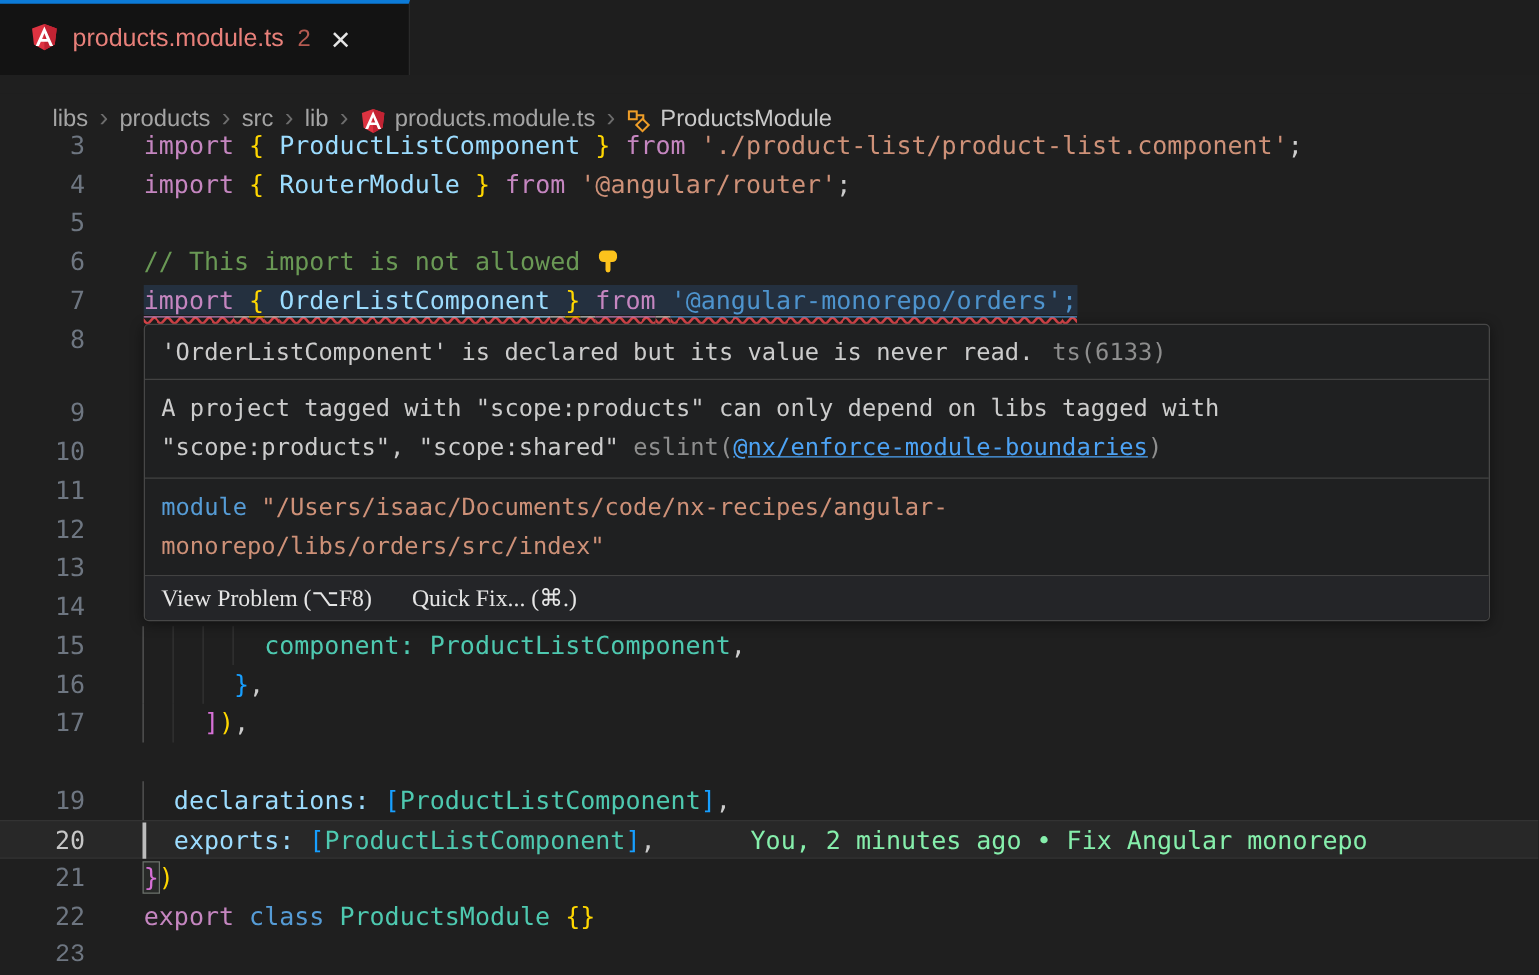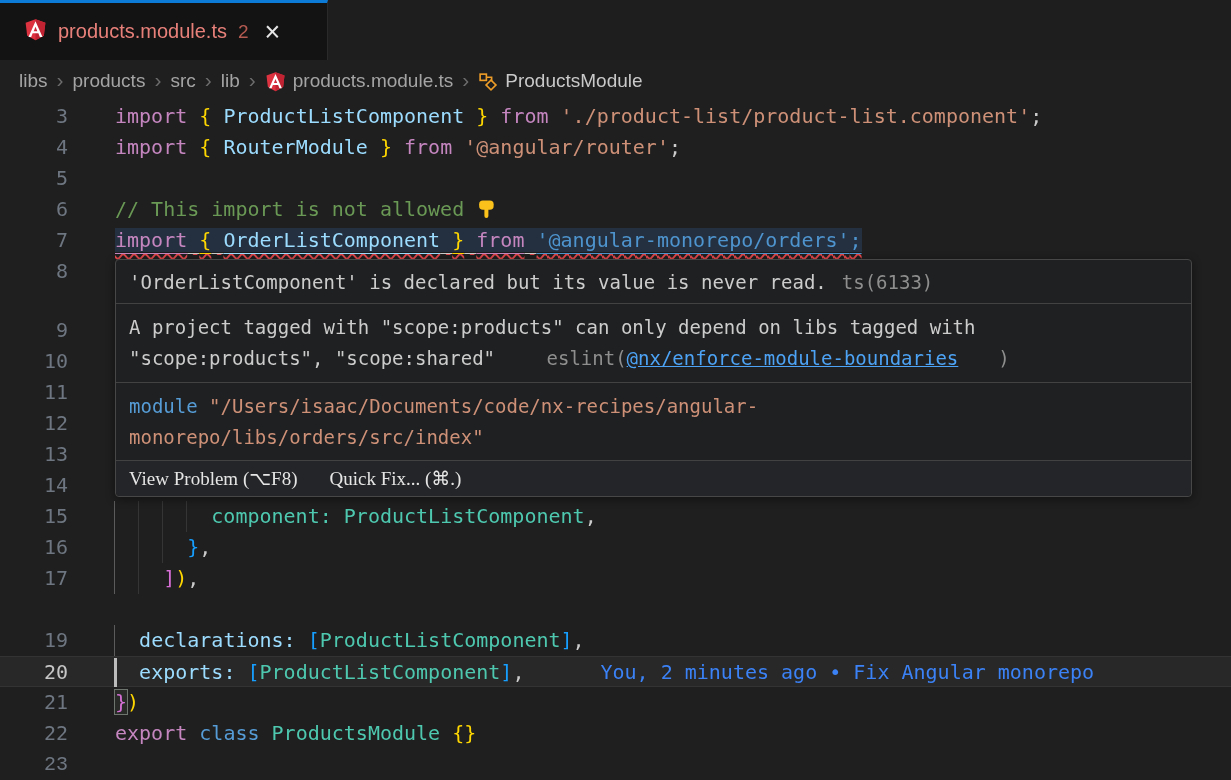--- a/index.html
+++ b/index.html
@@ -14,39 +14,39 @@
   .tab {
     position:absolute; left:0; top:0; width:328px; height:60px; background:#131313;
     border-top:3px solid #0c7bd8; border-right:1px solid #2a2a2a;
     display:flex; align-items:center; padding:0 14px 0 24px;
   }
   .tab-label { margin-left:11px; font-size:20px; color:#e8807a; white-space:nowrap; }
   .tab-badge { margin-left:11px; font-size:19px; color:#b55a51; }
   .tab-close { margin-left:16px; font-size:27px; line-height:20px; color:#e6e6e6; }
   
   .breadcrumbs {
-    position:absolute; left:0; top:60px; width:100%; height:41px; background:#1f1f1f;
-    display:flex; align-items:center; padding-left:19px; font-size:19px; color:#a4a4a4;
+    position:absolute; left:0; top:75px; width:100%; height:41px; background:#1f1f1f;
+    display:flex; align-items:center; padding-left:42px; font-size:19px; color:#a4a4a4;
     white-space:nowrap;
   }
   .crumb { display:inline-flex; align-items:center; gap:7px; }
   .crumb.last { color:#c9c9c9; }
   .crumb-sep { color:#6d6d6d; font-size:21px; margin:0 9px; transform:translateY(-1px); }
   .crumb .cicon { display:inline-flex; transform:translateY(1px); }
   
   .editor { position:absolute; left:0; top:101px; width:100%; height:679px; font-family:"DejaVu Sans Mono", monospace; }
   .row { position:absolute; left:0; width:100%; height:31px; line-height:31px; font-size:20px; white-space:pre; }
   .row.current { background:rgba(255,255,255,0.045); border-top:1px solid rgba(255,255,255,0.055); border-bottom:1px solid rgba(255,255,255,0.055); }
   .gutter { position:absolute; left:0; top:0; width:68px; text-align:right; color:#6e7681; }
   .row.current .gutter { color:#c6c6c6; }
   .code { position:absolute; left:115px; top:0; }
   .guide { position:absolute; top:0; width:1px; height:31px; background:#353535; }
   .guide.g0 { background:#5b5b5b; }
   .cursor { position:absolute; left:114px; top:1px; width:2.5px; height:29px; background:#bcbcbc; }
-  .blame { color:#3b82f6; padding-left:76px; }
+  .blame { color:#86efac; padding-left:76px; }
   
   .tok-kw   { color:#c586c0; }
   .tok-kw2  { color:#569cd6; }
   .tok-b1   { color:#ffd700; }
   .tok-b2   { color:#d670d6; }
   .tok-b3   { color:#179fff; }
   .tok-prop { color:#9cdcfe; }
   .tok-type { color:#4ec9b0; }
   .tok-str  { color:#ce9178; }
   .tok-strlink { color:#4e94ce; }
@@ -65,21 +65,21 @@
   .hover {
     position:absolute; left:115px; top:158px; width:1077px; height:238px;
     background:#1f2021; border:1px solid #474747; border-radius:4px;
     box-shadow:0 2px 10px rgba(0,0,0,0.45); z-index:10;
     font-family:"DejaVu Sans Mono", monospace; font-size:19px; color:#cccccc;
   }
   .hv-sec { padding:6px 13px; line-height:31px; border-bottom:1px solid #424242; }
   .hv-s1 { height:44px; padding-top:7px; }
   .hv-s2 { height:79px; padding-top:8px; }
   .hv-s3 { height:78px; padding-top:8px; border-bottom:none; }
-  .hv-dim { color:#8e8e8e;margin-left:40px; }
+  .hv-dim { color:#8e8e8e; }
   .hv-dim.src { margin-left:15px; }
   .hv-link { color:#4da3f5; text-decoration:underline; cursor:pointer; }
   .hv-actions {
     position:absolute; left:0; bottom:0; width:100%; height:36px;
     background:#242528; border-top:1px solid #424242; border-radius:0 0 4px 4px;
     display:flex; align-items:center; gap:32px; padding:0 13px;
     font-family:"Liberation Sans", sans-serif; font-size:19px;
   }
   .hv-action { color:#e5e5e5; cursor:pointer;font-family:Liberation Serif, serif; }
 </style>

